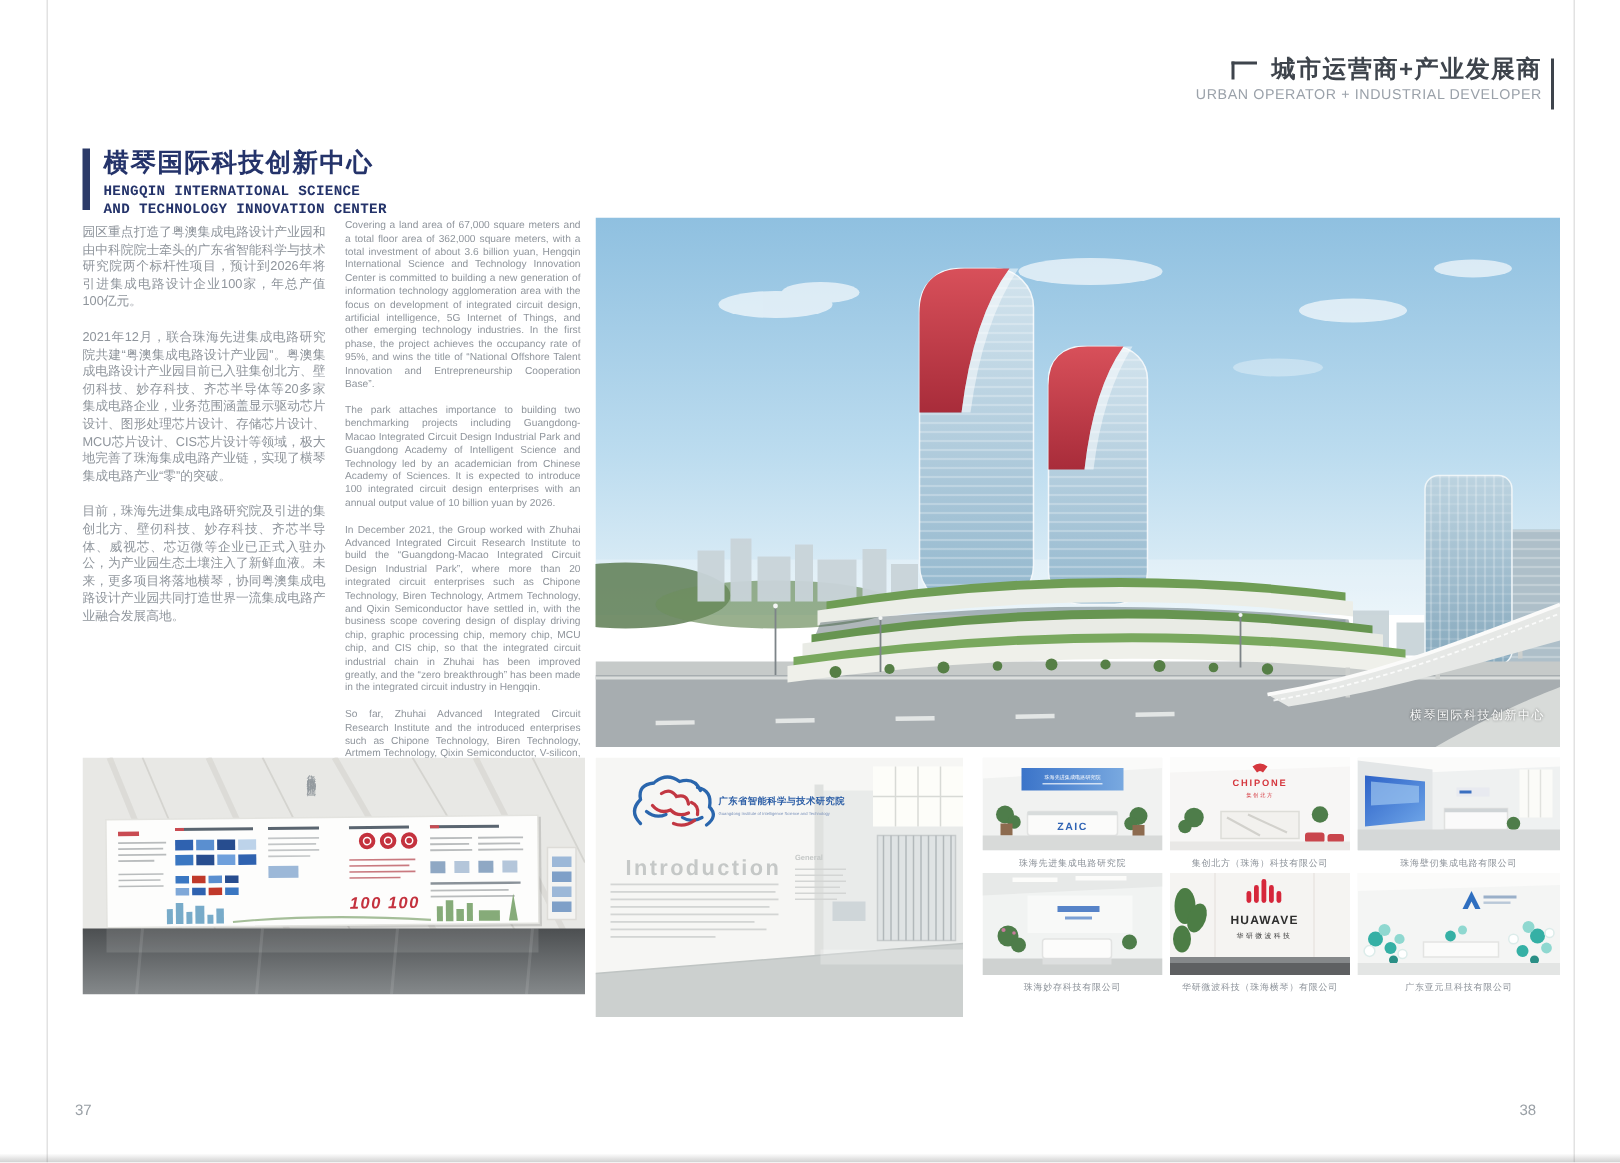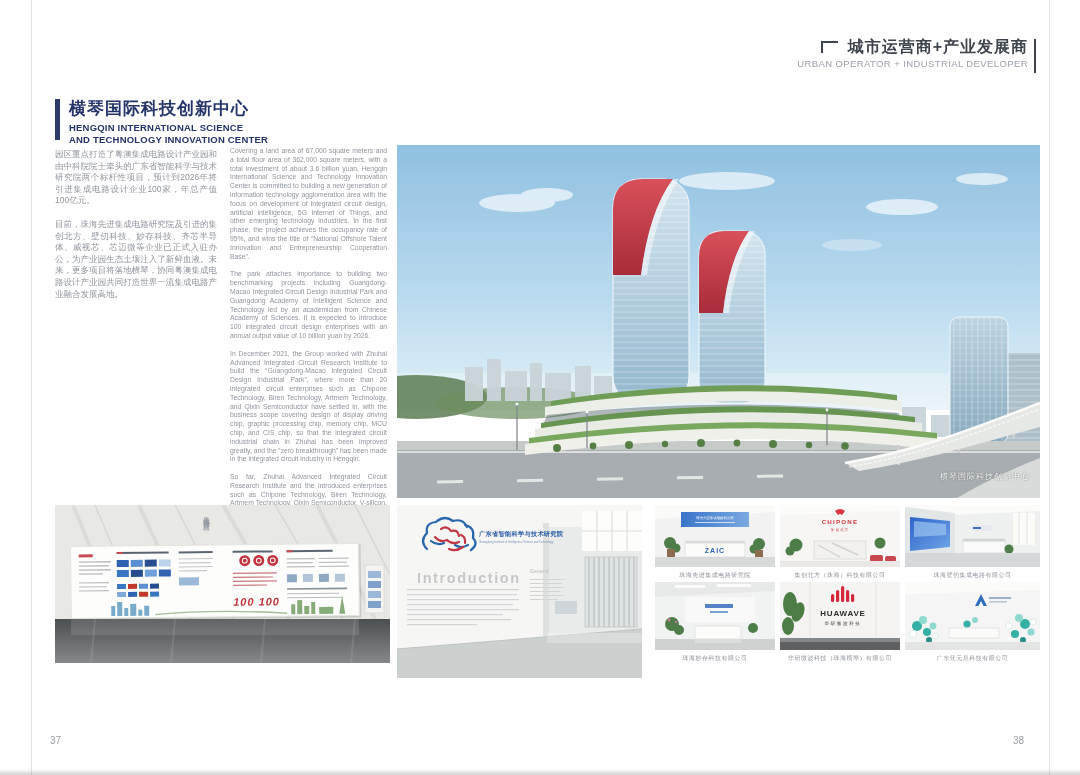--- a/index.html
+++ b/index.html
@@ -15,21 +15,21 @@
   .hdr-row{display:flex;align-items:flex-start;justify-content:flex-end;}
   .corner-mark{width:15px;height:10px;border-top:2px solid #3e444c;border-left:2px solid #3e444c;
     margin:3px 10px 0 0;}
   .hdr-zh{font-size:16px;font-weight:bold;color:#3e444c;letter-spacing:1px;line-height:18px;}
   .hdr-en{font-size:9.5px;color:#9ba2aa;letter-spacing:.4px;margin-top:2px;line-height:12px;}
   .hdr-bar{position:absolute;right:-8px;top:1px;width:2px;height:34px;background:#3e444c;}
   
   .title-block{position:absolute;left:55px;top:99px;display:flex;}
   .title-bar{width:5px;height:41px;background:#2b3a68;margin-right:9px;}
   .title-zh{font-size:17px;font-weight:bold;color:#24336a;letter-spacing:1px;line-height:20px;}
-  .title-en{font-size:9.5px;font-weight:bold;color:#24336a;line-height:11.5px;margin-top:3px;letter-spacing:.2px;}
+  .title-en{font-size:9.5px;font-weight:bold;color:#24336a;line-height:11.5px;margin-top:3px;letter-spacing:.2px;font-family:Liberation Mono, monospace;}
   
   .col-zh{position:absolute;left:55px;top:149px;width:162px;}
   .col-zh p{margin:0 0 12px 0;font-size:8.5px;line-height:11.6px;color:#8f959c;
     text-align:justify;text-justify:inter-ideograph;}
   .col-en{position:absolute;left:230px;top:147px;width:157px;}
   .col-en p{margin:0 0 9px 0;font-size:6.8px;line-height:8.8px;color:#8f959c;text-align:justify;}
   
   figure{margin:0;padding:0;}
   .main-photo{position:absolute;left:397px;top:145px;width:643px;height:353px;}
   .main-photo svg{display:block;}
@@ -66,20 +66,21 @@
     <div class="title-zh">横琴国际科技创新中心</div>
     <div class="title-en">
       <div>HENGQIN INTERNATIONAL SCIENCE</div>
       <div>AND TECHNOLOGY INNOVATION CENTER</div>
     </div>
   </div>
 </div>
 
 <div class="col-zh">
   <p>园区重点打造了粤澳集成电路设计产业园和由中科院院士牵头的广东省智能科学与技术研究院两个标杆性项目，预计到2026年将引进集成电路设计企业100家，年总产值100亿元。</p>
+  <p>2021年12月，联合珠海先进集成电路研究院共建“粤澳集成电路设计产业园”。粤澳集成电路设计产业园目前已入驻集创北方、壁仞科技、妙存科技、齐芯半导体等20多家集成电路企业，业务范围涵盖显示驱动芯片设计、图形处理芯片设计、存储芯片设计、MCU芯片设计、CIS芯片设计等领域，极大地完善了珠海集成电路产业链，实现了横琴集成电路产业“零”的突破。</p>
   <p>目前，珠海先进集成电路研究院及引进的集创北方、壁仞科技、妙存科技、齐芯半导体、威视芯、芯迈微等企业已正式入驻办公，为产业园生态土壤注入了新鲜血液。未来，更多项目将落地横琴，协同粤澳集成电路设计产业园共同打造世界一流集成电路产业融合发展高地。</p>
 </div>
 
 <div class="col-en">
   <p>Covering a land area of 67,000 square meters and a total floor area of 362,000 square meters, with a total investment of about 3.6 billion yuan, Hengqin International Science and Technology Innovation Center is committed to building a new generation of information technology agglomeration area with the focus on development of integrated circuit design, artificial intelligence, 5G Internet of Things, and other emerging technology industries. In the first phase, the project achieves the occupancy rate of 95%, and wins the title of “National Offshore Talent Innovation and Entrepreneurship Cooperation Base”.</p>
   <p>The park attaches importance to building two benchmarking projects including Guangdong-Macao Integrated Circuit Design Industrial Park and Guangdong Academy of Intelligent Science and Technology led by an academician from Chinese Academy of Sciences. It is expected to introduce 100 integrated circuit design enterprises with an annual output value of 10 billion yuan by 2026.</p>
   <p>In December 2021, the Group worked with Zhuhai Advanced Integrated Circuit Research Institute to build the “Guangdong-Macao Integrated Circuit Design Industrial Park”, where more than 20 integrated circuit enterprises such as Chipone Technology, Biren Technology, Artmem Technology, and Qixin Semiconductor have settled in, with the business scope covering design of display driving chip, graphic processing chip, memory chip, MCU chip, and CIS chip, so that the integrated circuit industrial chain in Zhuhai has been improved greatly, and the “zero breakthrough” has been made in the integrated circuit industry in Hengqin.</p>
   <p>So far, Zhuhai Advanced Integrated Circuit Research Institute and the introduced enterprises such as Chipone Technology, Biren Technology, Artmem Technology, Qixin Semiconductor, V-silicon, and Cmind have settled in the industrial park, injecting fresh blood into the development of the industrial park. In the future, more projects will be introduced, so as to cooperate with Guangdong-Macao Integrated Circuit Design Industrial Park to build the world-class integrated circuit industry center.</p>
 </div>
 

